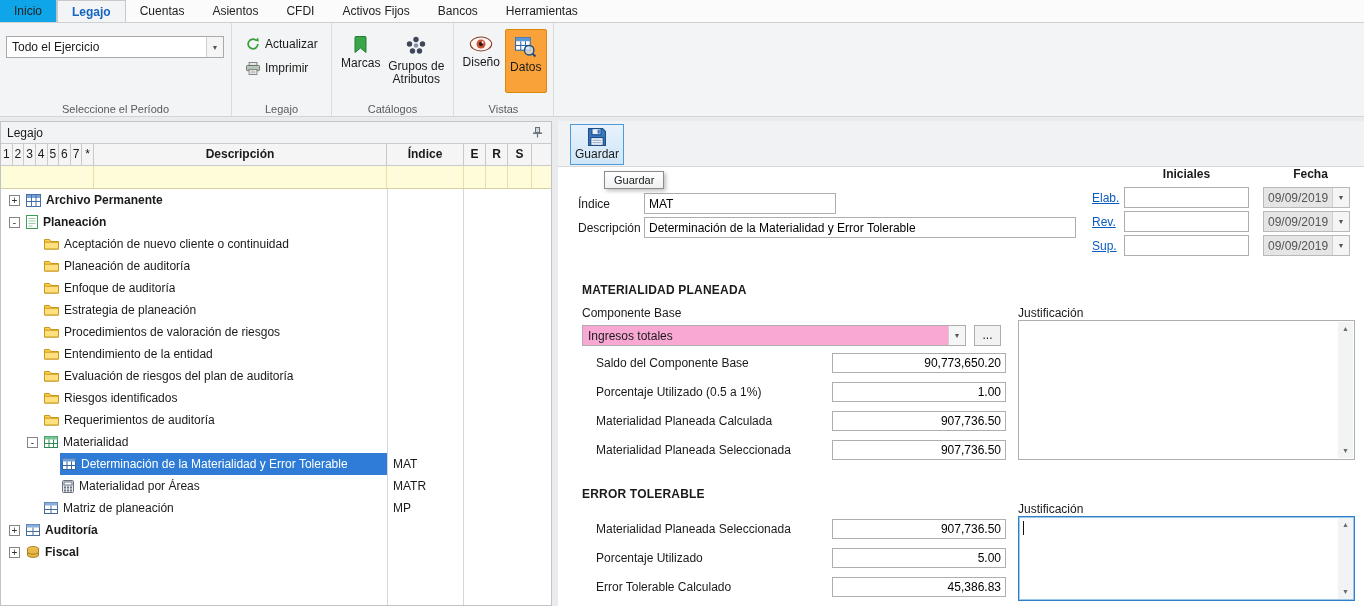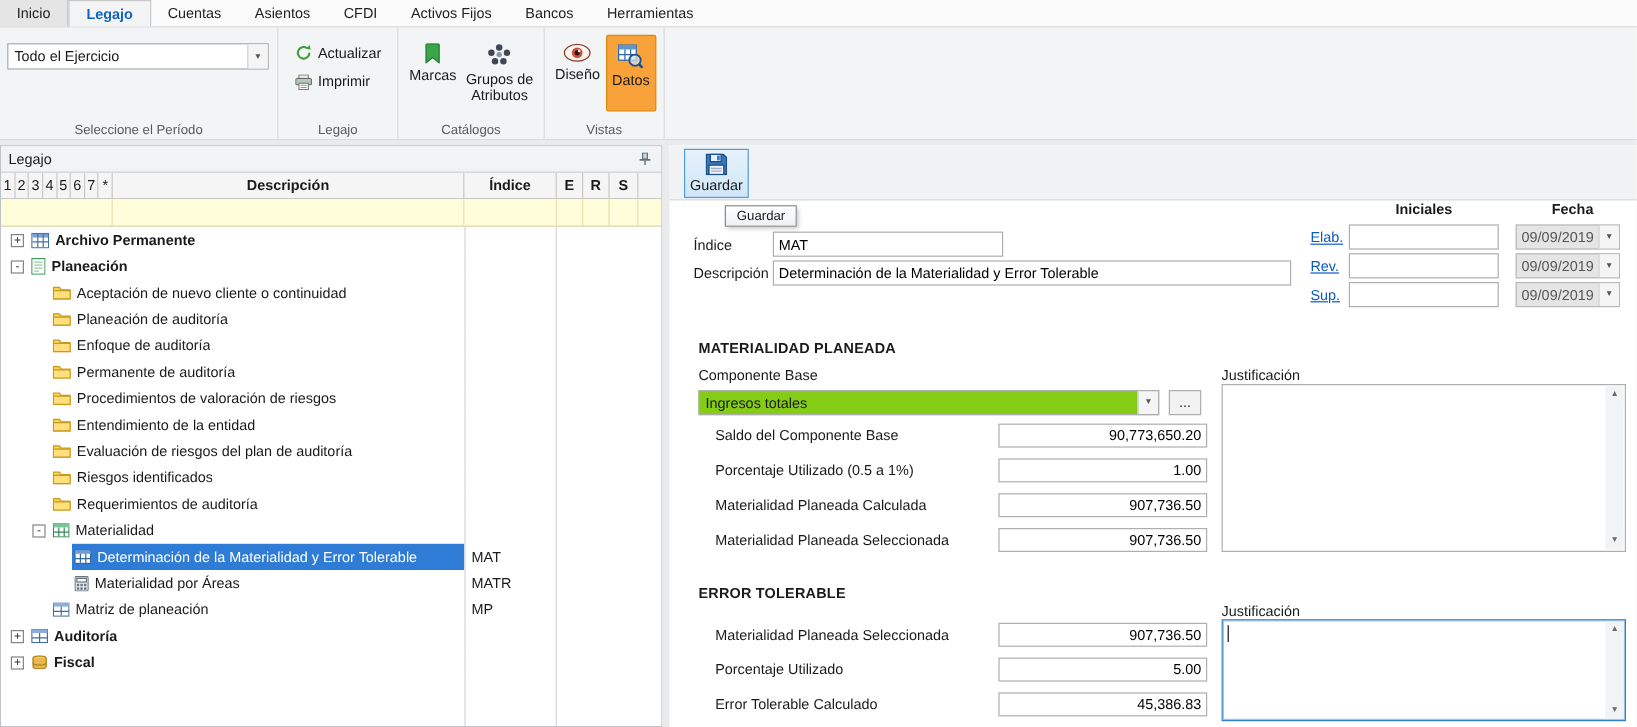--- a/index.html
+++ b/index.html
@@ -10,21 +10,21 @@
     color: #1a1a1a;
     background: #fff;
     width: 1364px; height: 606px;
     overflow: hidden;
   }
   .app { width:1364px; height:606px; display:flex; flex-direction:column; }
 
   
   .tabbar { height:23px; background:#fbfbfb; border-bottom:1px solid #d0d0d0; display:flex; align-items:stretch; }
   .tab { padding:0 14px; line-height:22px; cursor:default; color:#222; }
-  .tab.shaded { background:#e5e5e5; border-right:1px solid #c2c2c2; }
+  .tab.shaded { background:#0ea5e9; border-right:1px solid #c2c2c2; }
   .tab.active { background:#f3f4f5; color:#1464c0; border:1px solid #c9c9c9; border-bottom:none; font-weight:bold; }
 
   
   .ribbon { height:94px; background:#f3f4f5; border-bottom:1px solid #d4d4d4; display:flex; align-items:stretch; }
   .rgroup { position:relative; border-right:1px solid #dcdcdc; padding:4px 6px 16px 6px; }
   .rgroup-label { position:absolute; bottom:1px; left:0; right:0; text-align:center; font-size:11px; color:#5a5a5a; }
   .period-box { margin-top:9px; width:218px; height:22px; background:#fff; border:1px solid #a9a9a9; display:flex; align-items:center; }
   .period-box .val { flex:1; padding-left:5px; }
   .dd-arrow { width:17px; height:100%; display:flex; align-items:center; justify-content:center; font-size:7px; color:#555; border-left:1px solid #d0d0d0; background:#f5f5f5; }
   .smallbtns { display:flex; flex-direction:column; gap:6px; margin-top:8px; padding:0 4px; }
@@ -80,21 +80,21 @@
   .flabel { position:absolute; white-space:nowrap; }
   .tinput { position:absolute; height:21px; border:1px solid #aeaeae; background:#fff; font-family:inherit; font-size:12px; padding:0 4px; }
   .sec-title { position:absolute; font-weight:bold; letter-spacing:0.2px; }
   .link { color:#0a5cc0; text-decoration:underline; cursor:pointer; }
   .signrows { position:absolute; left:534px; top:66px; display:flex; flex-direction:column; gap:3px; }
   .signrow { display:flex; align-items:center; height:21px; }
   .signrow .slink { width:32px; }
   .signrow .sinput { width:125px; height:21px; border:1px solid #aeaeae; font-family:inherit; font-size:12px; padding:0 3px; }
   .signrow .sdate { margin-left:14px; width:87px; height:21px; background:#e5e5e5; border:1px solid #b9b9b9; color:#555; display:flex; align-items:center; }
   .signrow .sdate .dv { flex:1; padding-left:4px; }
-  .combo { position:absolute; left:24px; top:204px; width:384px; height:21px; border:1px solid #aeaeae; background:#84cc16; display:flex; align-items:center; }
+  .combo { position:absolute; left:24px; top:204px; width:384px; height:21px; border:1px solid #aeaeae; background:#f9a8d4; display:flex; align-items:center; }
   .combo .cv { flex:1; padding-left:5px; }
   .browsebtn { position:absolute; left:416px; top:204px; width:27px; height:21px; border:1px solid #aeaeae; background:#f2f2f2; text-align:center; line-height:18px; cursor:default; }
   .jtext { position:absolute; border:1px solid #aeaeae; background:#fff; }
   .jtext .sbar { position:absolute; top:1px; bottom:1px; right:1px; width:15px; background:#f2f3f4; }
   .jtext .sbar .up, .jtext .sbar .dn { position:absolute; left:0; right:0; height:14px; font-size:7px; color:#6a6a6a; text-align:center; line-height:14px; background:#f2f3f4; }
   .jtext .sbar .up { top:0; } .jtext .sbar .dn { bottom:0; }
   .jtext.focused { border-color:#2e7fc8; box-shadow:inset 0 0 0 1px #9fc8e8; }
   .caret { position:absolute; left:4px; top:4px; width:1px; height:14px; background:#111; }
   .fieldrows { position:absolute; display:flex; flex-direction:column; gap:9px; }
   .fieldrow { display:flex; align-items:center; height:20px; }
@@ -362,21 +362,21 @@
             <div class="tcell-desc">
               <span class="tindent" style="width: 26px;"></span>
               <span class="expspacer"></span>
               <span class="rmain">
                 <span class="ticon">
                   <svg width="15" height="12" viewBox="0 0 15 12">
                     <path d="M0.5 1.5h5l1.5 2h7.5v7.5h-14z" fill="#ffd04a" stroke="#c8991c"></path>
                     <path d="M0.5 4.2h14v6.8h-14z" fill="#ffdf7e" stroke="#c8991c"></path>
                   </svg>
                 </span>
-                <span class="tlabel">Permanente de auditoría</span>
+                <span class="tlabel">Estrategia de planeación</span>
               </span>
             </div>
             <div class="tcell-ind"></div>
             <div class="tcell-sm"></div>
             <div class="tcell-sm"></div>
             <div class="tcell-sm2"></div>
             <div class="tcell-fill"></div>
           </div>
           <div class="trow">
             <div class="tcell-desc">

